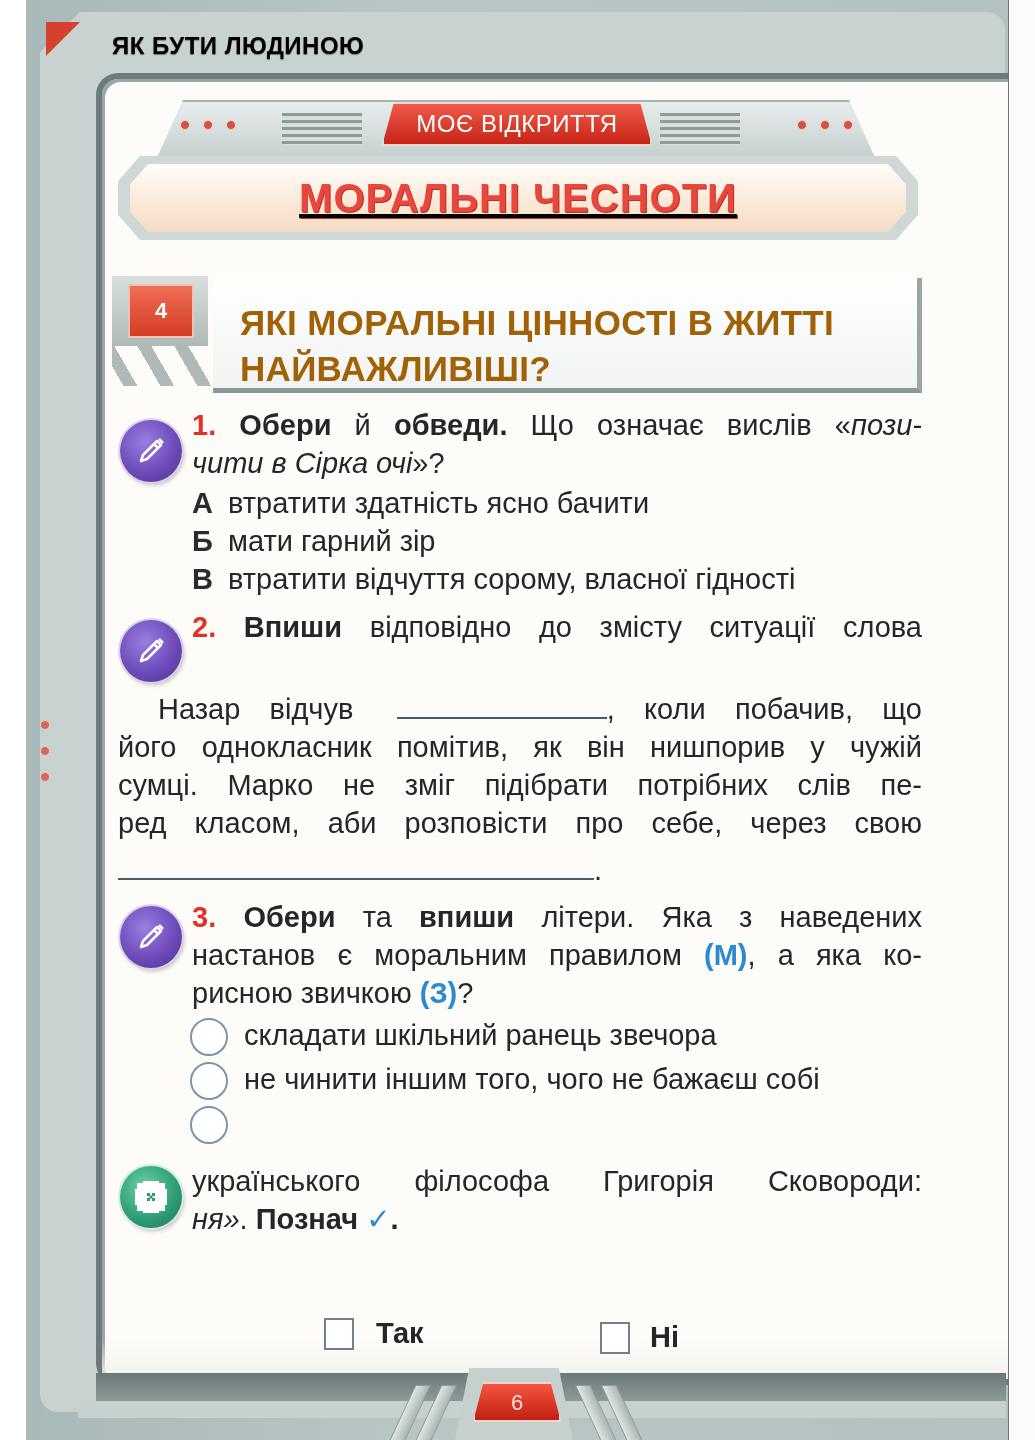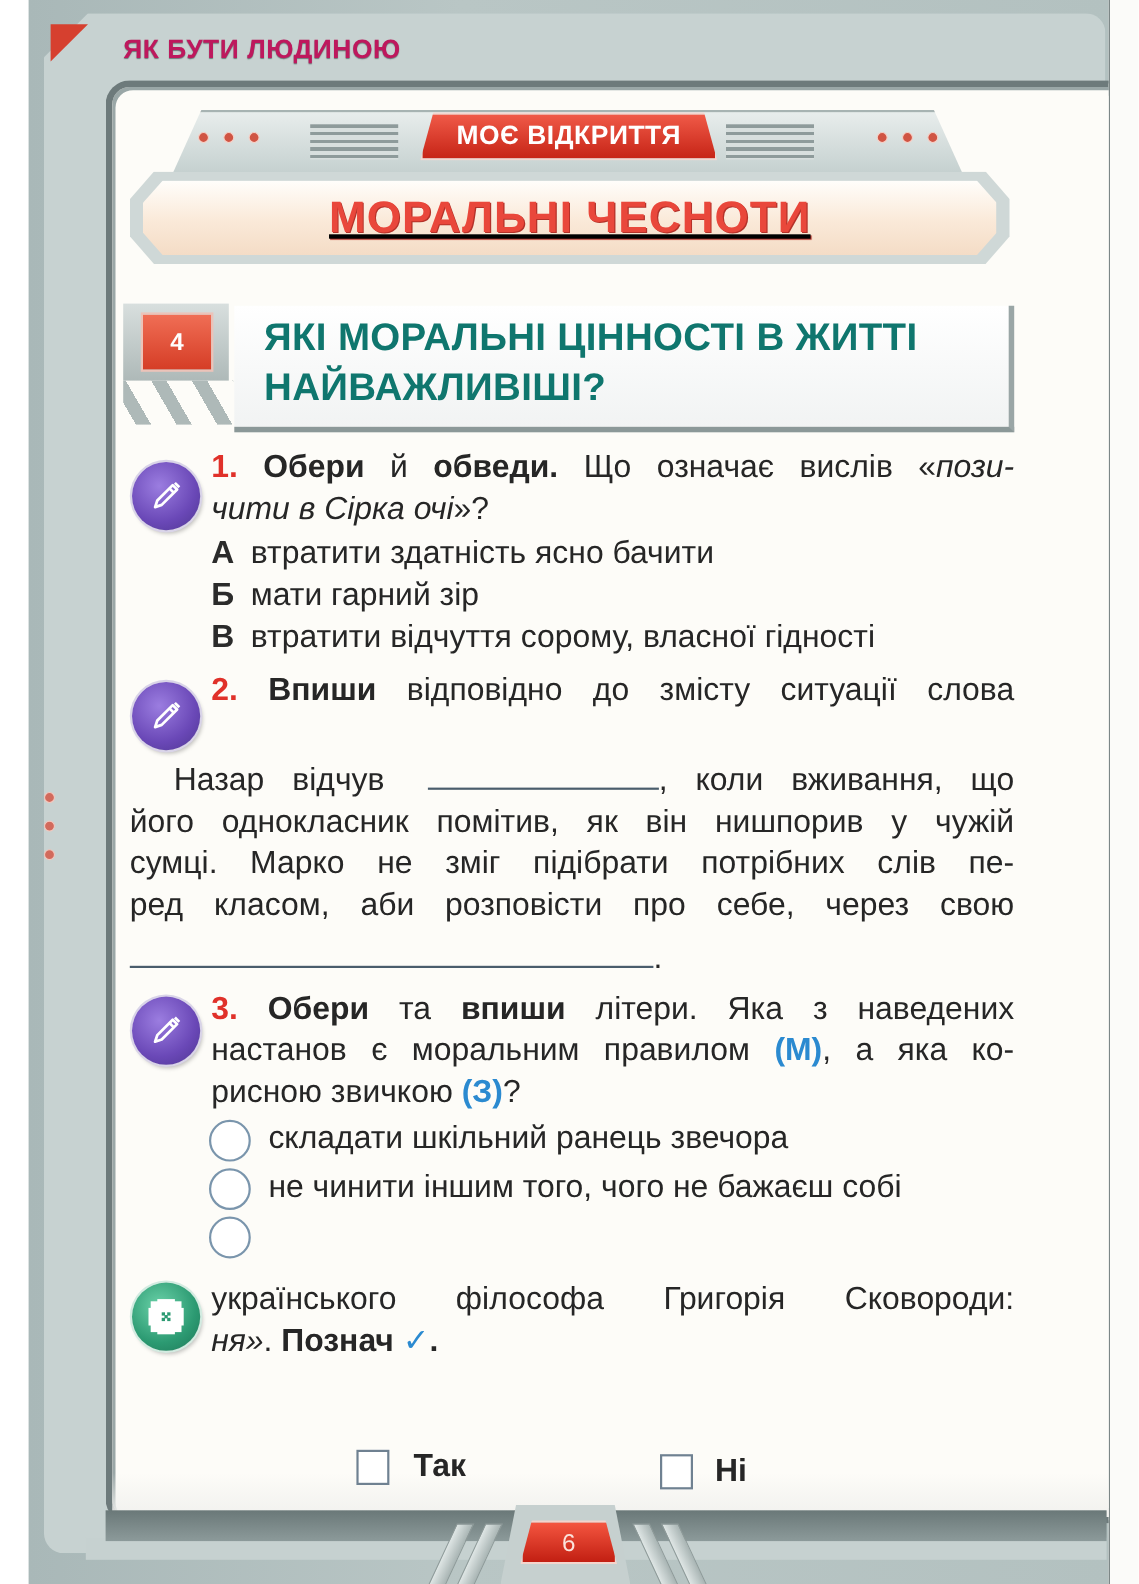--- a/index.html
+++ b/index.html
@@ -6,21 +6,21 @@
   body { width:1035px; height:1440px; background:#ffffff; position:relative; overflow:hidden;
          font-family:"Liberation Sans", sans-serif; }
   .page-bg { position:absolute; left:26px; top:0; width:982px; height:1440px;
              background:linear-gradient(90deg,#a9b8b8 0%,#b9c6c5 40%,#b3c1c0 100%); }
   .right-edge { position:absolute; left:1008px; top:0; width:27px; height:1440px; background:#fbfbf9; border-left:1px solid #6f7a7a; }
   .outer-frame { position:absolute; left:40px; top:12px; width:965px; height:1400px;
                  background:#c7d2d1; border-radius:18px;
                  clip-path: polygon(40px 0,100% 0,100% 100%,0 100%,0 40px); }
   .corner-tri { position:absolute; left:46px; top:22px; width:0; height:0;
                 border-top:34px solid #d6402f; border-right:34px solid transparent; }
-  .running-head { position:absolute; left:112px; top:32px; color:#be185d; font-weight:bold;
+  .running-head { position:absolute; left:112px; top:32px; color:#000000; font-weight:bold;
                   font-size:24px; letter-spacing:0.5px; text-shadow:0 1px 1px #6c7878; }
   .inner-panel { position:absolute; left:96px; top:73px; width:906px; height:1300px;
                  background:#fdfcf8; border:6px solid #6d7a7b; border-right:none; border-radius:22px 0 0 22px;
                  box-shadow: inset 3px 3px 0 #9aa7a7; }
   .inner-panel .shade { position:absolute; left:0; right:0; bottom:0; height:40px;
                  background:linear-gradient(180deg,rgba(255,255,255,0),#f1f1ee); }
   .left-dots { position:absolute; left:40px; top:720px; width:10px; }
   .left-dots span { display:block; width:8px; height:8px; border-radius:50%; background:#d26a5c;
                     border:1px solid #f2c8bf; margin-bottom:16px; }
 
@@ -28,41 +28,41 @@
   .banner-top { position:absolute; left:155px; top:100px; width:718px; height:58px;
                 background:linear-gradient(180deg,#e8edec,#c3cfce); border:2px solid #a7b3b2;
                 clip-path: polygon(28px 0,calc(100% - 28px) 0,100% 100%,0 100%); }
   .banner-dots { position:absolute; top:120px; display:flex; gap:13px; }
   .banner-dots span { width:8px; height:8px; border-radius:50%; background:#d05443; border:1px solid #f5d0c7; }
   .vents { position:absolute; top:113px; width:80px; height:32px;
            background:repeating-linear-gradient(180deg,#8e9b9b 0 3px,#d8dfde 3px 7px); }
   .tag-red { position:absolute; left:382px; top:102px; width:266px; height:40px;
              background:linear-gradient(180deg,#f05a48,#c62416); border:2px solid #f3d6d0;
              clip-path: polygon(12px 0,calc(100% - 12px) 0,100% 100%,0 100%);
-             color:#fff; font-weight:bold; font-size:24px; text-align:center; line-height:40px;
+             color:#fff; font-weight:normal; font-size:24px; text-align:center; line-height:40px;
              letter-spacing:0.5px; }
   .banner-main { position:absolute; left:118px; top:156px; width:800px; height:84px;
                  background:#cfd8d7; clip-path: polygon(22px 0,calc(100% - 22px) 0,100% 30%,100% 70%,calc(100% - 22px) 100%,22px 100%,0 70%,0 30%); }
   .banner-inner { position:absolute; left:130px; top:164px; width:776px; height:68px;
                   background:linear-gradient(180deg,#fffefb 0%,#fae9d8 55%,#f4dcc6 100%);
                   clip-path: polygon(18px 0,calc(100% - 18px) 0,100% 30%,100% 70%,calc(100% - 18px) 100%,18px 100%,0 70%,0 30%);
                   display:flex; align-items:center; justify-content:center;text-decoration:underline; }
   .banner-title { color:#e9473b; font-weight:bold; font-size:40px; letter-spacing:1px;
                   text-shadow: 1px 1px 0 #b4322a; }
 
   
   .lesson-box { position:absolute; left:213px; top:278px; width:704px; height:110px;
                 background:linear-gradient(180deg,#ffffff,#f1f3f3); border-right:5px solid #9aa6a6; border-bottom:5px solid #8b9898; }
   .num-frame { position:absolute; left:112px; top:276px; width:96px; height:70px; background:linear-gradient(180deg,#d8dfde,#aeb9b8); }
   .num-box { position:absolute; left:128px; top:284px; width:62px; height:50px;
              background:linear-gradient(180deg,#f06e55,#d53d26); border:2px solid #ecc3b9;
              color:#fff; font-weight:bold; font-size:22px; text-align:center; line-height:50px; }
   .stripes { position:absolute; left:112px; top:346px; width:100px; height:40px;
              background:repeating-linear-gradient(60deg,transparent 0 10px,#aeb9b8 10px 22px,transparent 22px 32px); }
-  .lesson-title { position:absolute; left:240px; top:284px; color:#0f766e; font-weight:bold;
+  .lesson-title { position:absolute; left:240px; top:300px; color:#a16207; font-weight:bold;
                   font-size:35px; line-height:46px; letter-spacing:0.3px; }
 
   
   .task-icon { position:absolute; width:62px; height:62px; border-radius:50%;
                background:radial-gradient(circle at 40% 35%,#9b7de0 0%,#6a48b7 60%,#4d3590 100%);
                box-shadow: 0 0 0 2px #d9d4e8, 2px 3px 4px rgba(0,0,0,0.25);
                display:flex; align-items:center; justify-content:center; }
   .task-icon.green { background:radial-gradient(circle at 40% 35%,#6bd2a9 0%,#2c9a72 60%,#1d7656 100%);
                      box-shadow: 0 0 0 2px #d3ebe1, 2px 3px 4px rgba(0,0,0,0.25); }
   .text { position:absolute; color:#262626; font-size:29px; line-height:38px; }
@@ -163,21 +163,21 @@
         <path d="M26 6 L30 10"></path>
       </g>
     </svg>
 </div>
 <div class="text" style="left:192px;top:608px;width:730px">
   <div class="justify"><span class="num">2.</span>
     <b>Впиши</b><span> відповідно до змісту ситуації слова</span></div>
 </div>
 <div class="text" style="left:118px;top:690px;width:804px">
   <div class="justify" style="padding-left:40px"><span>Назар відчув</span>
-    <span class="blank" style="width:210px;margin-left:14px"></span><span>, коли вживання, що</span></div>
+    <span class="blank" style="width:210px;margin-left:14px"></span><span>, коли побачив, що</span></div>
   <div class="justify">його однокласник помітив, як він нишпорив у чужій</div>
   <div class="justify">сумці. Марко не зміг підібрати потрібних слів пе-</div>
   <div class="justify">ред класом, аби розповісти про себе, через свою</div>
   <div style="margin-top:6px"><span class="blank" style="width:476px;height:30px"></span><span>.</span></div>
 </div>
 
 <div class="task-icon" style="left:120px;top:906px">
   <svg width="36" height="36" viewBox="0 0 36 36">
       <g fill="none" stroke="#fff" stroke-width="2.5" stroke-linejoin="round">
     <path d="M8 28 L10 22 L24 8 L28 12 L14 26 Z"></path>

